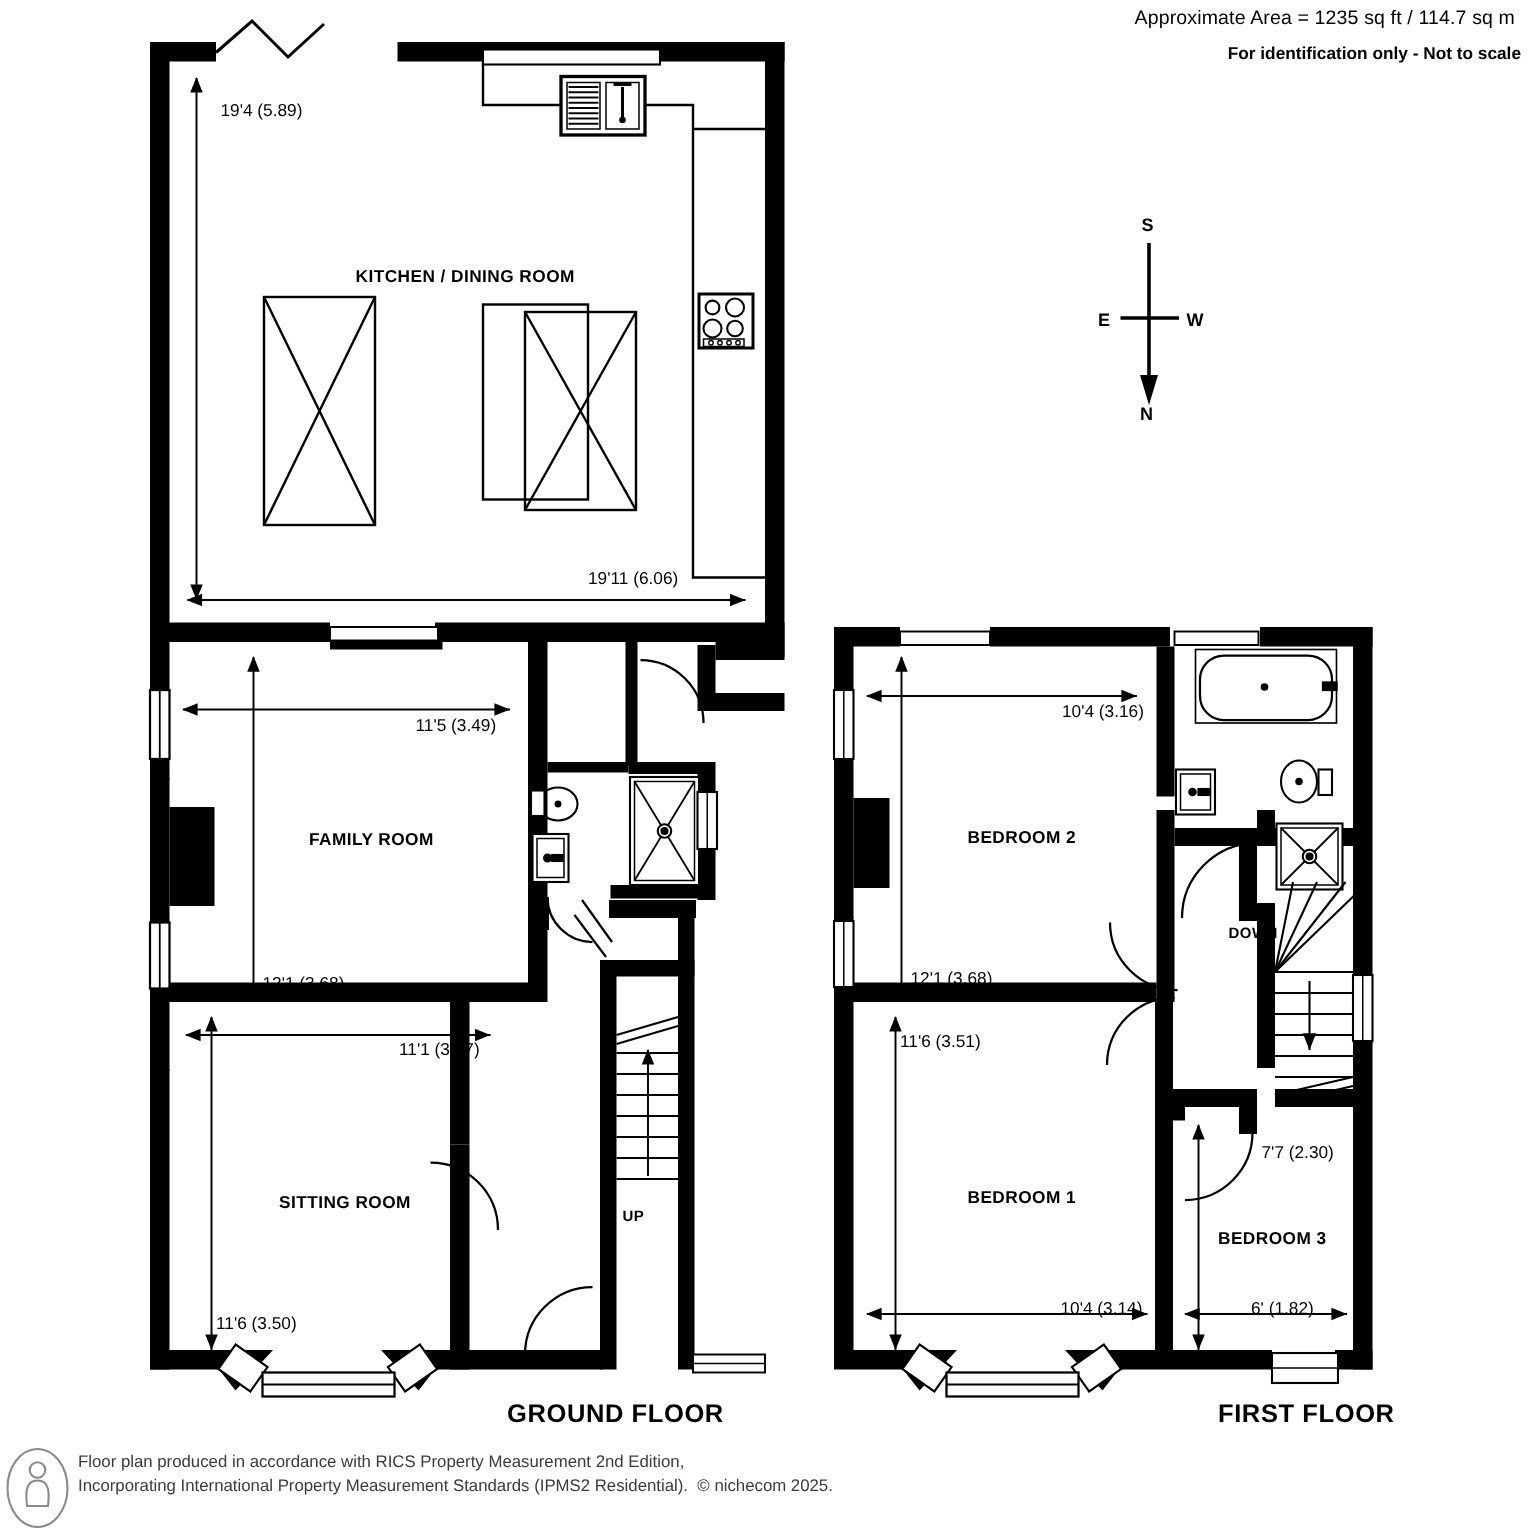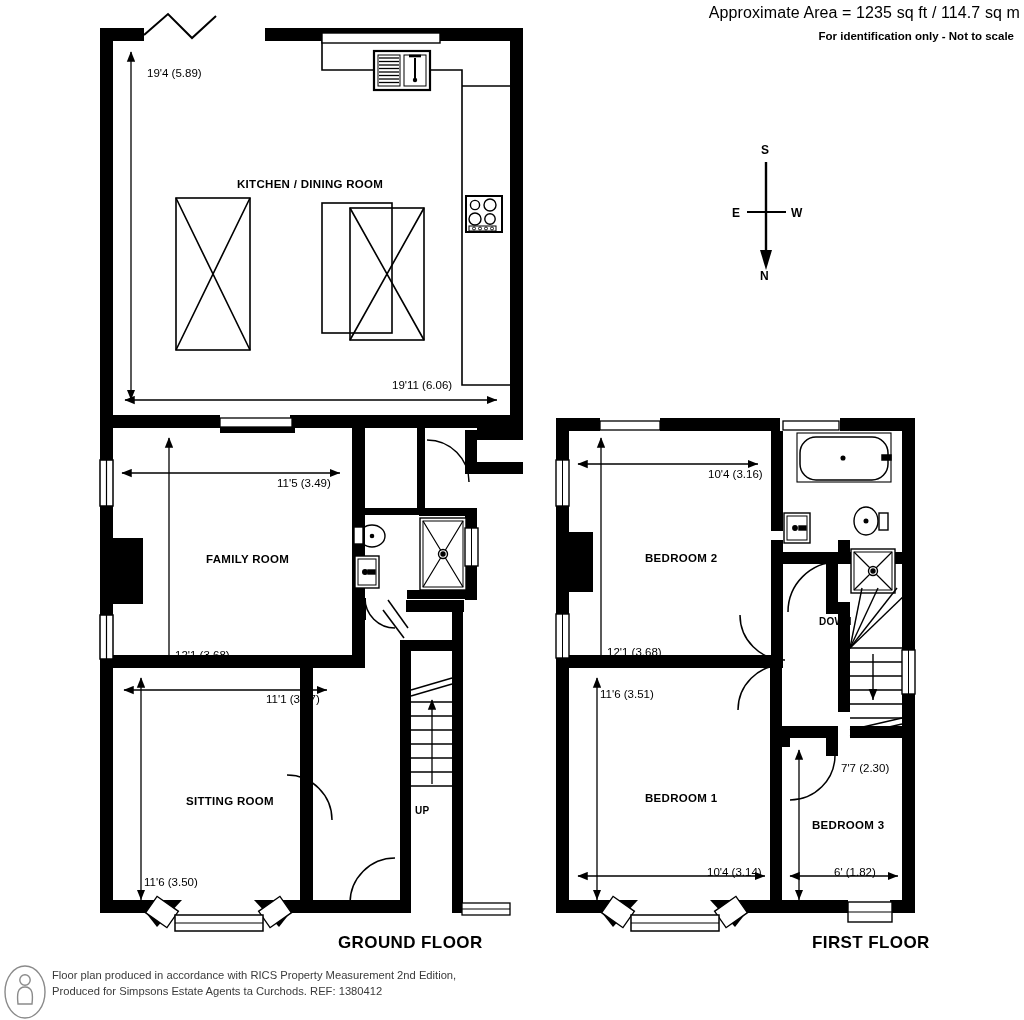--- a/index.html
+++ b/index.html
@@ -1,20 +1,20 @@
 <!DOCTYPE html>
 <html><head>
 <meta charset="utf-8">
 <style>
   html,body{margin:0;padding:0;background:#ffffff;}
   body{width:1024px;height:1020px;position:relative;overflow:hidden;
        font-family:"Liberation Sans","DejaVu Sans",sans-serif;color:#000;}
   #stage{position:absolute;left:0;top:0;width:1024px;height:1020px;}
   svg{display:block;}
-  .hdr-area{position:absolute;right:4px;top:4px;font-size:16px;font-weight:400;letter-spacing:.1px;white-space:nowrap;}
+  .hdr-area{position:absolute;right:14px;top:4px;font-size:13px;font-weight:400;letter-spacing:.1px;white-space:nowrap;}
   .hdr-sub{position:absolute;right:10px;top:30px;font-size:11.5px;white-space:nowrap;font-weight:bold;}
   .floor-label{font-size:17px;font-weight:bold;letter-spacing:.4px;}
   .room-label{font-size:11.5px;font-weight:bold;letter-spacing:.3px;}
   .dim-label{font-size:11.5px;font-weight:400;}
   .stair-label{font-size:10px;font-weight:bold;letter-spacing:.3px;}
   .compass-label{font-size:12px;font-weight:bold;}
   .footer{position:absolute;left:52px;top:968px;font-size:11.2px;line-height:15.5px;color:#3a3a3a;white-space:nowrap;}
   .footer .l{display:block;}
 </style>
 </head>
@@ -387,16 +387,16 @@
 
     <g fill="none" stroke="#8a8a8a" stroke-width="1.4">
       <ellipse cx="25" cy="992" rx="20" ry="26"></ellipse>
       <circle cx="25" cy="980" r="5.2"></circle>
       <path d="M25,987 C17,987 17,995 18,1004 L32,1004 C33,995 33,987 25,987 Z"></path>
     </g>
   </svg>
 
   <div class="footer">
     <span class="l">Floor plan produced in accordance with RICS Property Measurement 2nd Edition,</span>
-    <span class="l">Produced for Simpsons Estate Agents ta Curchods.    REF: 1380412</span>
+    <span class="l"><span>Incorporating International Property Measurement Standards (IPMS2 Residential).</span>&nbsp;&nbsp;<span>© nichecom 2025.</span></span>
   </div>
 
 </div>
 
 </body></html>

